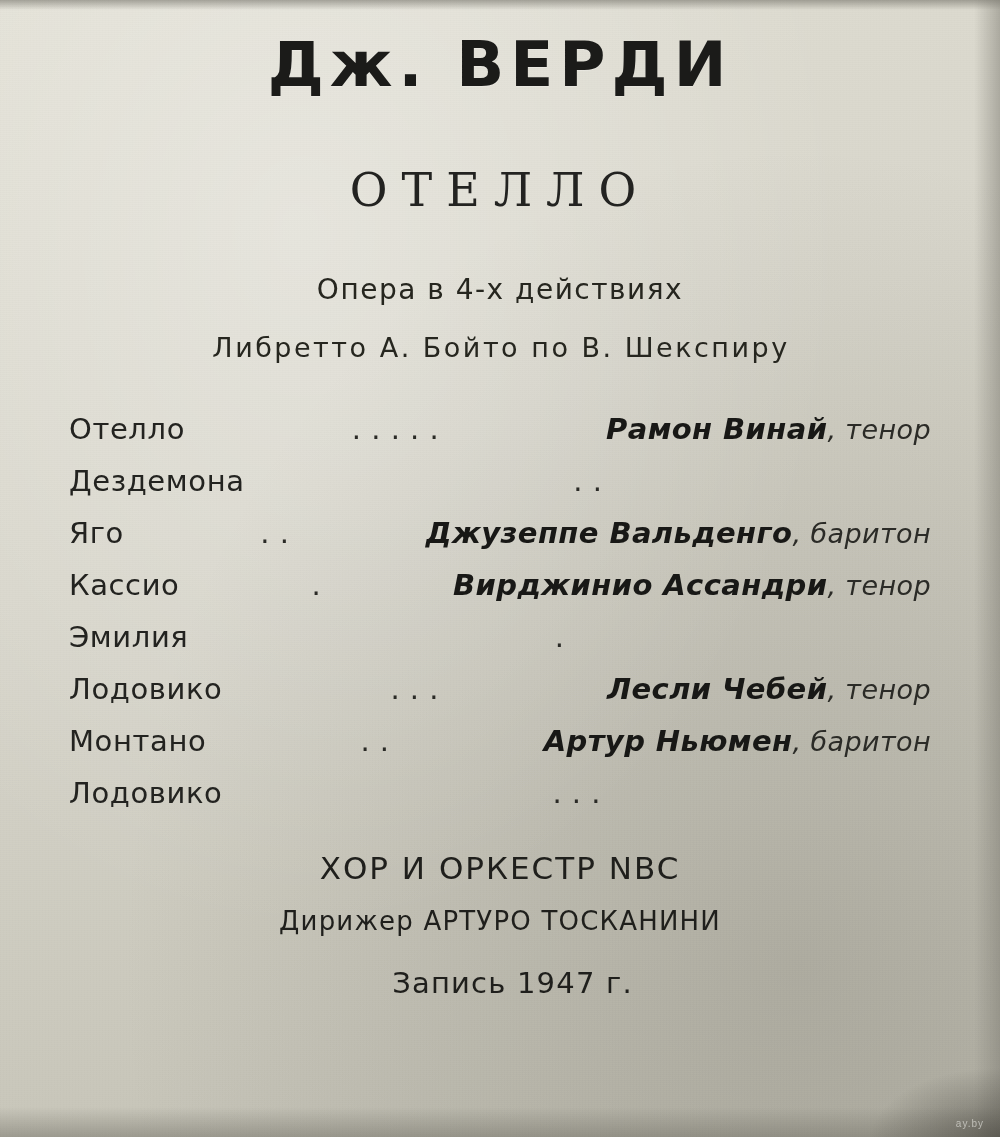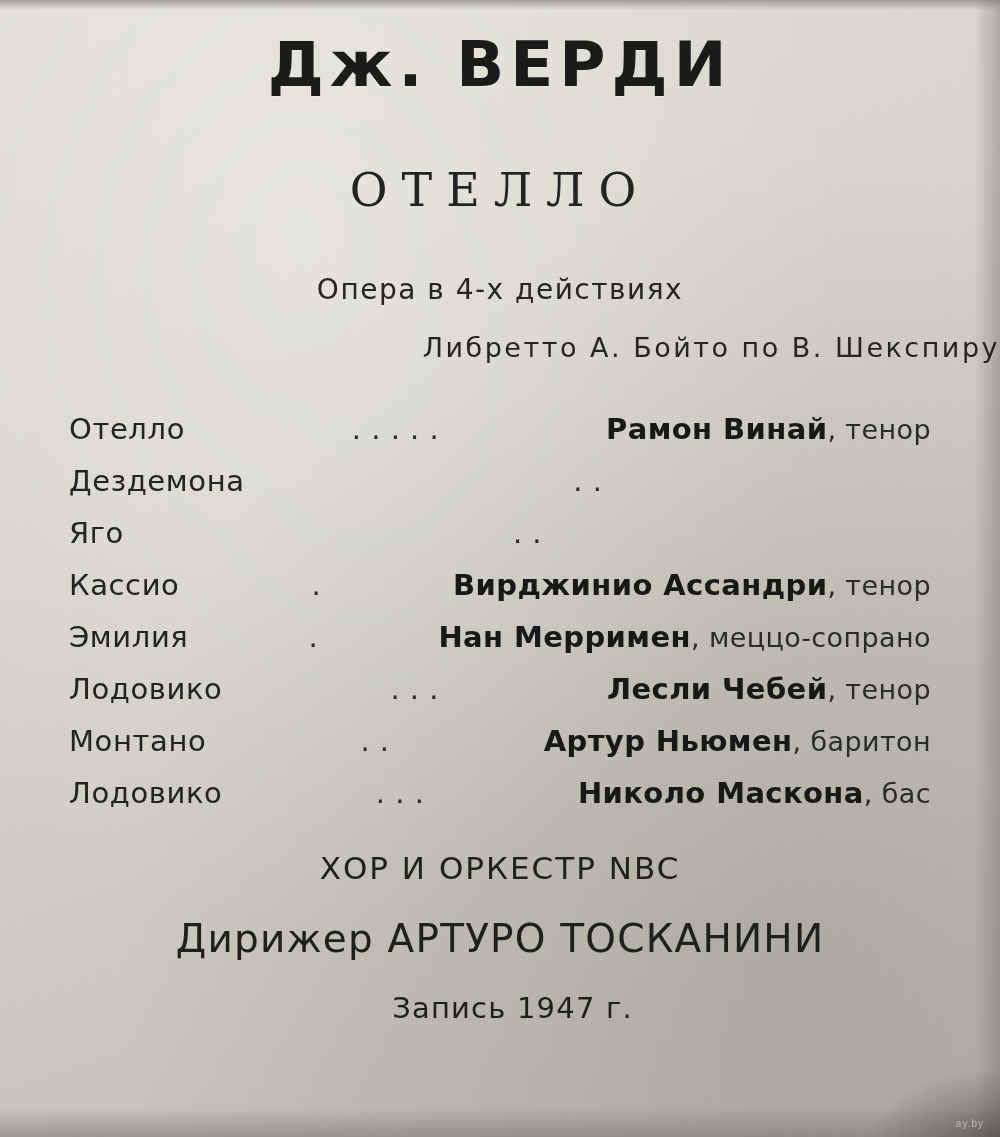--- a/index.html
+++ b/index.html
@@ -90,21 +90,20 @@
     font-size: 28px;
     letter-spacing: 1.5px;
     color: #26261f;
     margin: 56px 0 0 0;
   }
   .libretto {
     font-size: 27px;
     letter-spacing: 2.5px;
     color: #26261f;
     margin: 26px 0 0 2px;
-    text-align: right;
   }
 
   .cast {
     margin: 52px auto 0 auto;
     width: 862px;
     text-align: left;
   }
   .cast-row {
     display: flex;
     align-items: baseline;
@@ -129,33 +128,34 @@
     font-weight: 700;
     color: #181816;
     letter-spacing: 0.4px;
   }
   .voice {
     color: #2b2b27;
     letter-spacing: 0.4px;
     font-size: 27px;
   }
   .cast-right {
+    font-style: italic;
   }
 
   .choir {
     font-size: 31px;
     letter-spacing: 2px;
     margin: 42px 0 0 0;
     color: #1f1f1c;
     text-align: center;
   }
   .conductor {
-    font-size: 39px;
+    font-size: 26px;
     letter-spacing: 1.2px;
-    margin: 30px 0 0 0;
+    margin: 20px 0 0 0;
     color: #1f1f1c;
   }
   .recording {
     font-size: 29px;
     letter-spacing: 1.2px;
     margin: 30px 0 0 0;
     color: #1f1f1c;
     padding-left: 25px;
   }
   .watermark {
@@ -198,50 +198,49 @@
       </div>
 
       <div class="cast-row">
         <span class="role">Дездемона</span>
         <span class="leader">.    .</span>
       </div>
 
       <div class="cast-row">
         <span class="role">Яго</span>
         <span class="leader">.    .</span>
+        <span class="cast-right"><span class="singer">Джузеппе Вальденго</span><span class="voice">, баритон</span></span>
       </div>
 
       <div class="cast-row">
         <span class="role">Кассио</span>
         <span class="leader">.</span>
         <span class="cast-right"><span class="singer">Вирджинио Ассандри</span><span class="voice">, тенор</span></span>
       </div>
 
       <div class="cast-row">
         <span class="role">Эмилия</span>
         <span class="leader">.</span>
-        <span class="cast-right"><span class="singer">Нан Мерримен</span><span class="voice">, меццо-сопрано</span></span>
       </div>
 
       <div class="cast-row">
         <span class="role">Лодовико</span>
         <span class="leader">.    .    .</span>
         <span class="cast-right"><span class="singer">Лесли Чебей</span><span class="voice">, тенор</span></span>
       </div>
 
       <div class="cast-row">
         <span class="role">Монтано</span>
         <span class="leader">.    .</span>
         <span class="cast-right"><span class="singer">Артур Ньюмен</span><span class="voice">, баритон</span></span>
       </div>
 
       <div class="cast-row">
         <span class="role">Лодовико</span>
         <span class="leader">.    .    .</span>
-        <span class="cast-right"><span class="singer">Николо Маскона</span><span class="voice">, бас</span></span>
       </div>
 
     </div>
 
     <div class="choir">ХОР И ОРКЕСТР NBC</div>
     <div class="conductor">Дирижер АРТУРО ТОСКАНИНИ</div>
     <div class="recording">Запись 1947 г.</div>
 
   </div>
 

